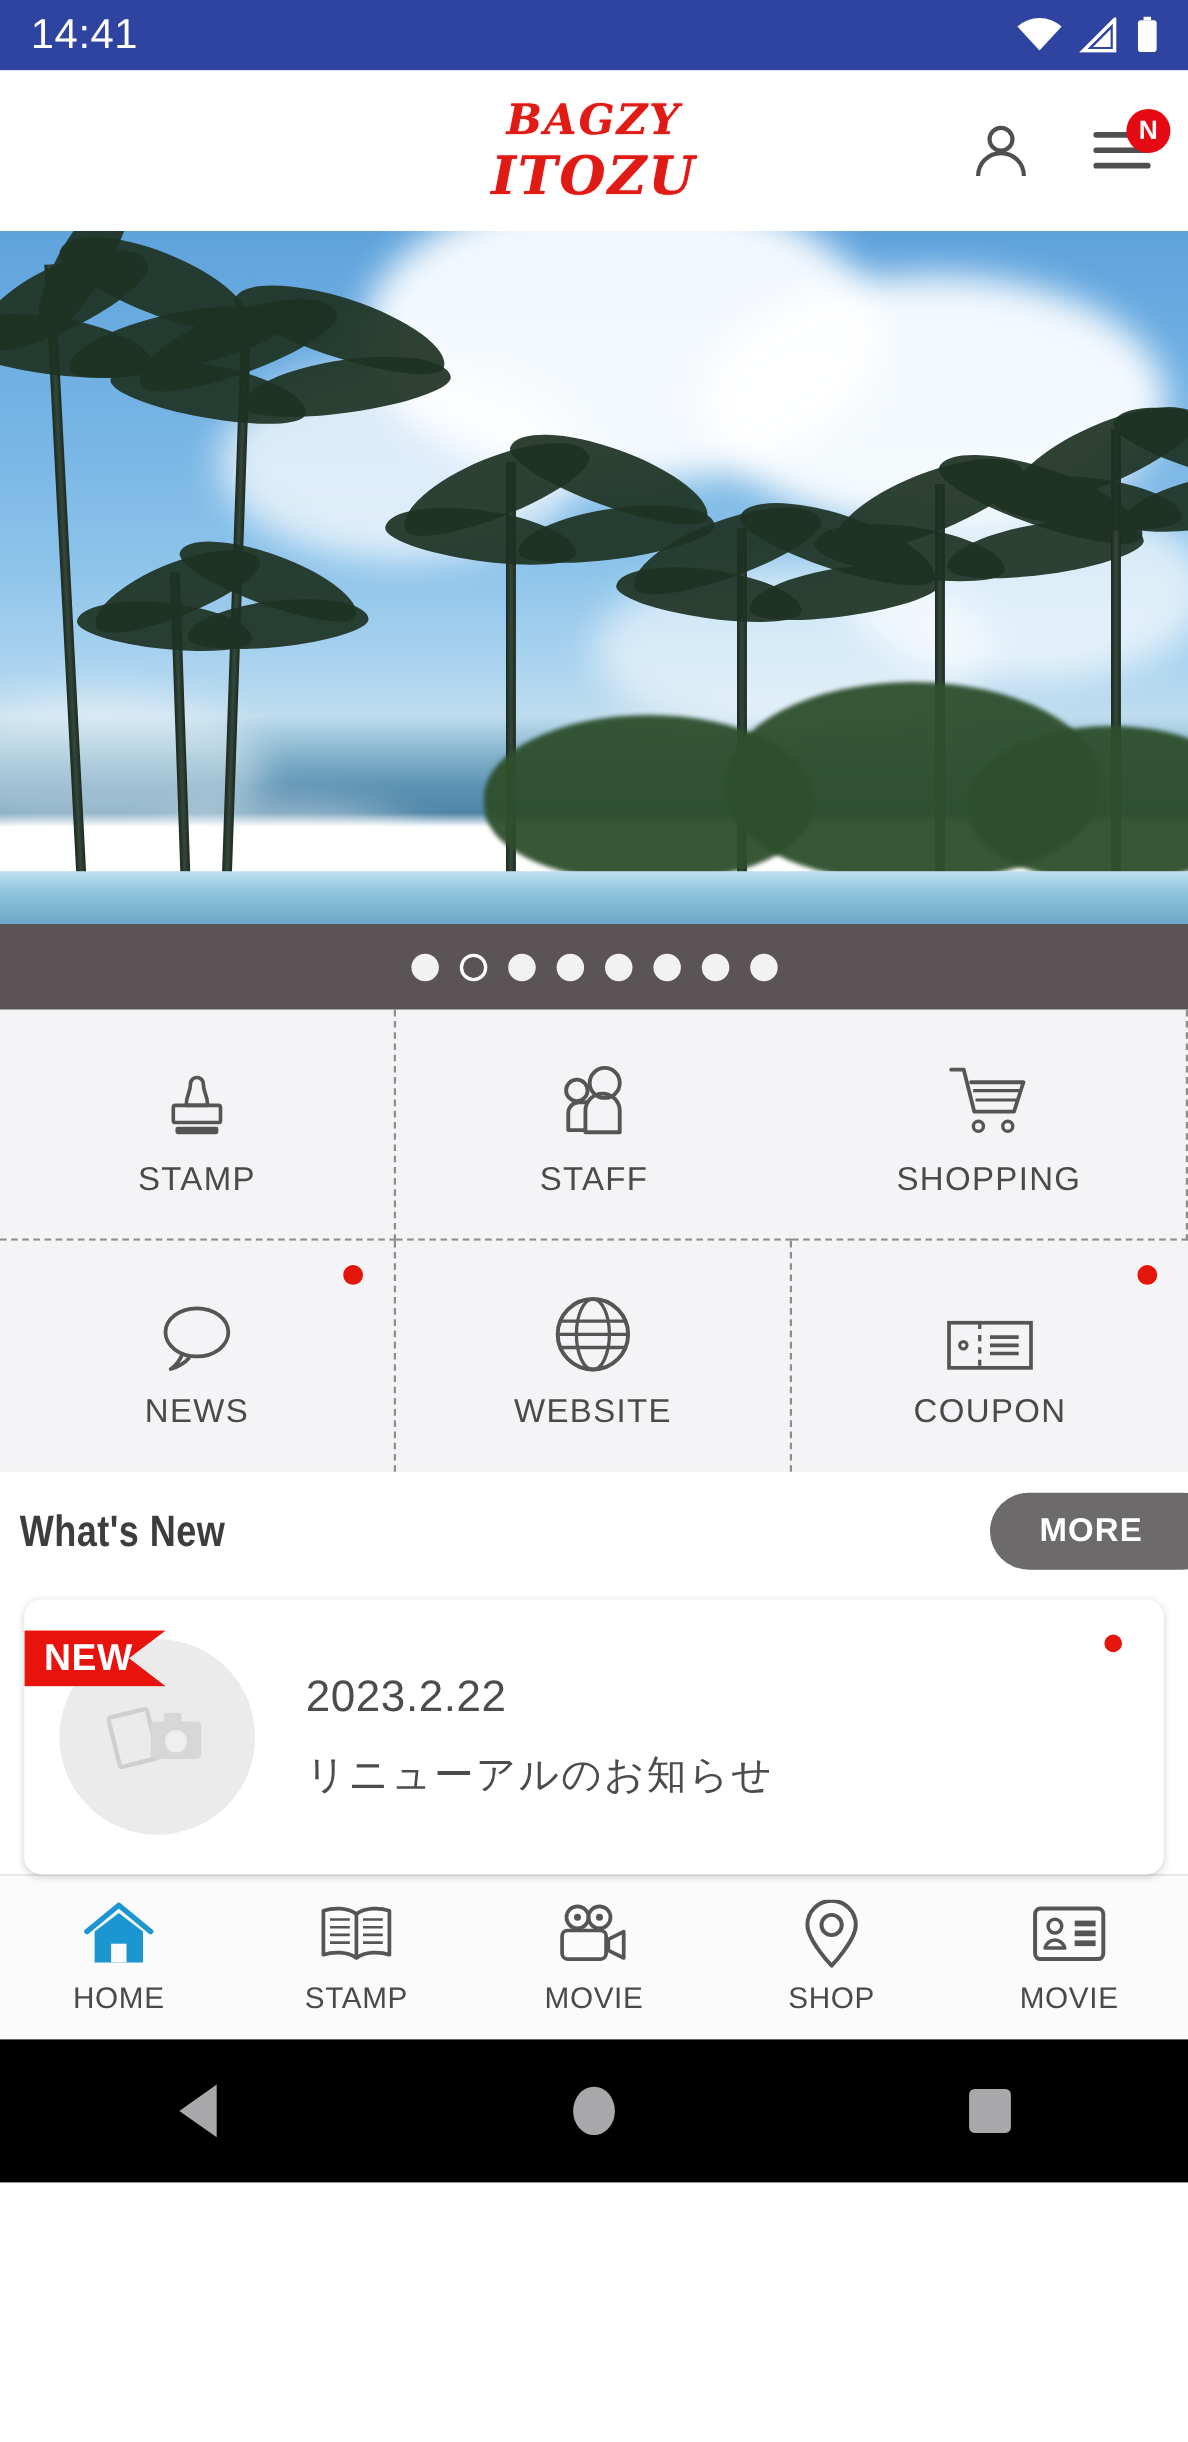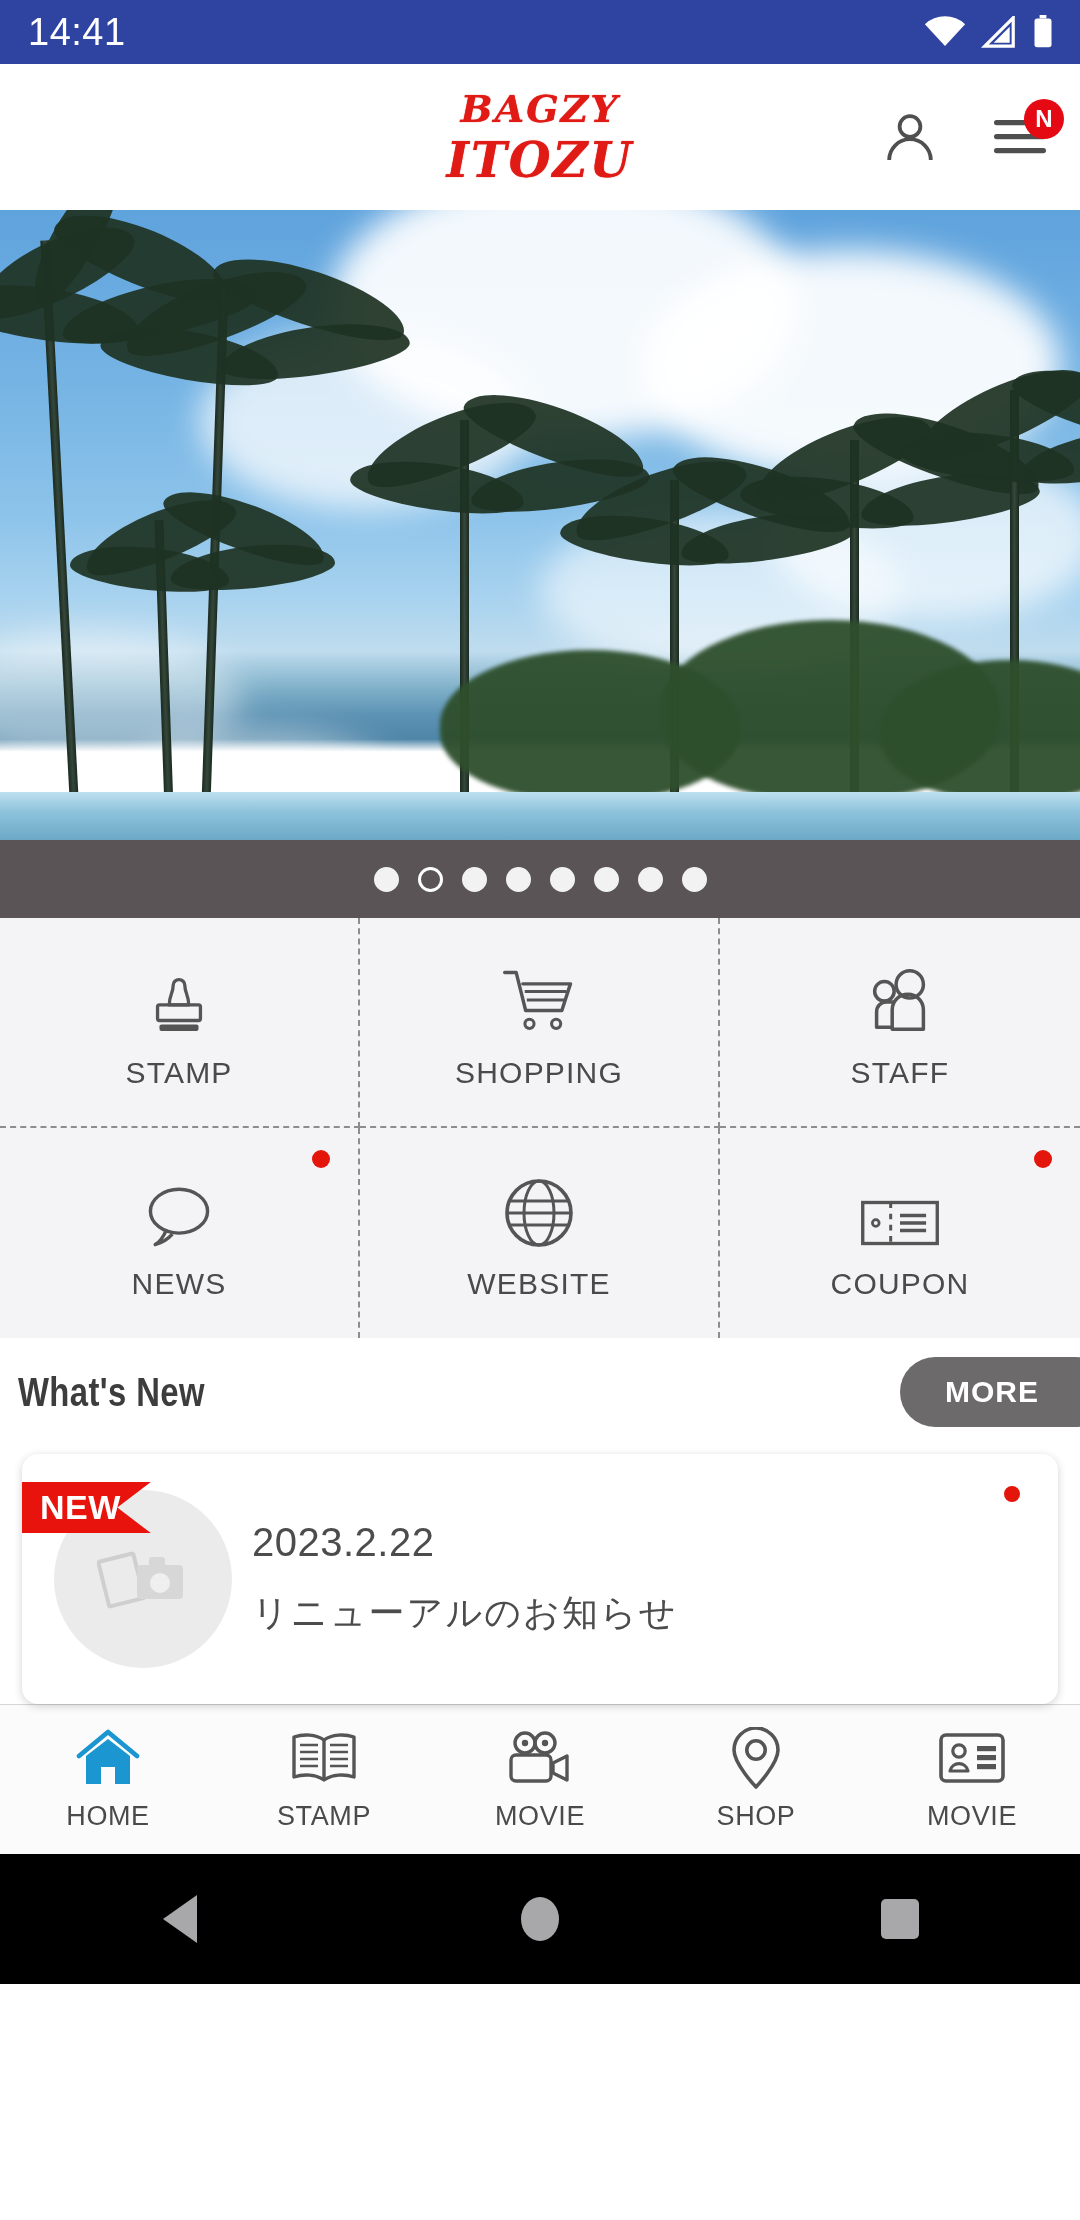--- a/index.html
+++ b/index.html
@@ -280,21 +280,21 @@
   }
   .news-thumb {
     width: 178px; height: 178px;
     margin-left: 32px;
     border-radius: 50%;
     background: #ebebeb;
     display: flex; align-items: center; justify-content: center;
     flex: none;
   }
   .news-body {
-    margin-left: 20px;
+    margin-left: 46px;
     display: flex;
     flex-direction: column;
     gap: 24px;
   }
   .news-date {
     font-size: 40px;
     color: #4c4c4c;
     font-family: "Liberation Sans Narrow", "Liberation Sans", sans-serif;
     letter-spacing: 0.5px;
   }
@@ -530,42 +530,42 @@
       <span class="cell-icon">
         <svg width="78" height="78" viewBox="0 0 40 40">
           <path d="M15 22 C15 17 17 16 17 12 a3 3 0 0 1 6 0 c0 4 2 5 2 10 z" fill="none" stroke="#555" stroke-width="1.7" stroke-linejoin="round"></path>
           <rect x="9" y="22" width="22" height="8" rx="1" fill="none" stroke="#555" stroke-width="1.7"></rect>
           <rect x="10" y="32" width="20" height="3.4" rx="1" fill="#555"></rect>
         </svg>
       </span>
       <span class="cell-label">STAMP</span>
     </div>
 
+    <div class="grid-cell brd-b">
+      <span class="cell-icon">
+        <svg width="78" height="76" viewBox="0 0 40 38">
+          <circle cx="25" cy="10" r="7" fill="none" stroke="#555" stroke-width="1.8"></circle>
+          <circle cx="12" cy="13.5" r="5" fill="none" stroke="#555" stroke-width="1.8"></circle>
+          <path d="M16 32 h-8 v-8 a5 5 0 0 1 5 -5 h4" fill="none" stroke="#555" stroke-width="1.8" stroke-linejoin="round"></path>
+          <path d="M16 33 v-10 a8 8 0 0 1 16 0 v10 z" fill="none" stroke="#555" stroke-width="1.8" stroke-linejoin="round"></path>
+        </svg>
+      </span>
+      <span class="cell-label">STAFF</span>
+    </div>
+
     <div class="grid-cell brd-r brd-b">
       <span class="cell-icon">
         <svg width="80" height="78" viewBox="0 0 42 40">
           <path d="M3 5 h6 l5 20 h19 l4.5 -14 h-25" fill="none" stroke="#555" stroke-width="1.8" stroke-linejoin="round" stroke-linecap="round"></path>
           <path d="M13.5 15 h22 M14.6 19.5 h20.2" stroke="#555" stroke-width="1.5"></path>
           <circle cx="16" cy="32" r="2.4" fill="none" stroke="#555" stroke-width="1.6"></circle>
           <circle cx="30" cy="32" r="2.4" fill="none" stroke="#555" stroke-width="1.6"></circle>
         </svg>
       </span>
       <span class="cell-label">SHOPPING</span>
-    </div>
-
-    <div class="grid-cell brd-b">
-      <span class="cell-icon">
-        <svg width="78" height="76" viewBox="0 0 40 38">
-          <circle cx="25" cy="10" r="7" fill="none" stroke="#555" stroke-width="1.8"></circle>
-          <circle cx="12" cy="13.5" r="5" fill="none" stroke="#555" stroke-width="1.8"></circle>
-          <path d="M16 32 h-8 v-8 a5 5 0 0 1 5 -5 h4" fill="none" stroke="#555" stroke-width="1.8" stroke-linejoin="round"></path>
-          <path d="M16 33 v-10 a8 8 0 0 1 16 0 v10 z" fill="none" stroke="#555" stroke-width="1.8" stroke-linejoin="round"></path>
-        </svg>
-      </span>
-      <span class="cell-label">STAFF</span>
     </div>
 
     <div class="grid-cell brd-r">
       <span class="cell-dot"></span>
       <span class="cell-icon">
         <svg width="80" height="70" viewBox="0 0 42 36">
           <ellipse cx="21" cy="15.5" rx="15" ry="11.5" fill="none" stroke="#555" stroke-width="1.8"></ellipse>
           <path d="M14.5 25 Q12 31 8.5 33 Q14 31.5 17.5 27.5" fill="none" stroke="#555" stroke-width="1.8" stroke-linejoin="round"></path>
         </svg>
       </span>

